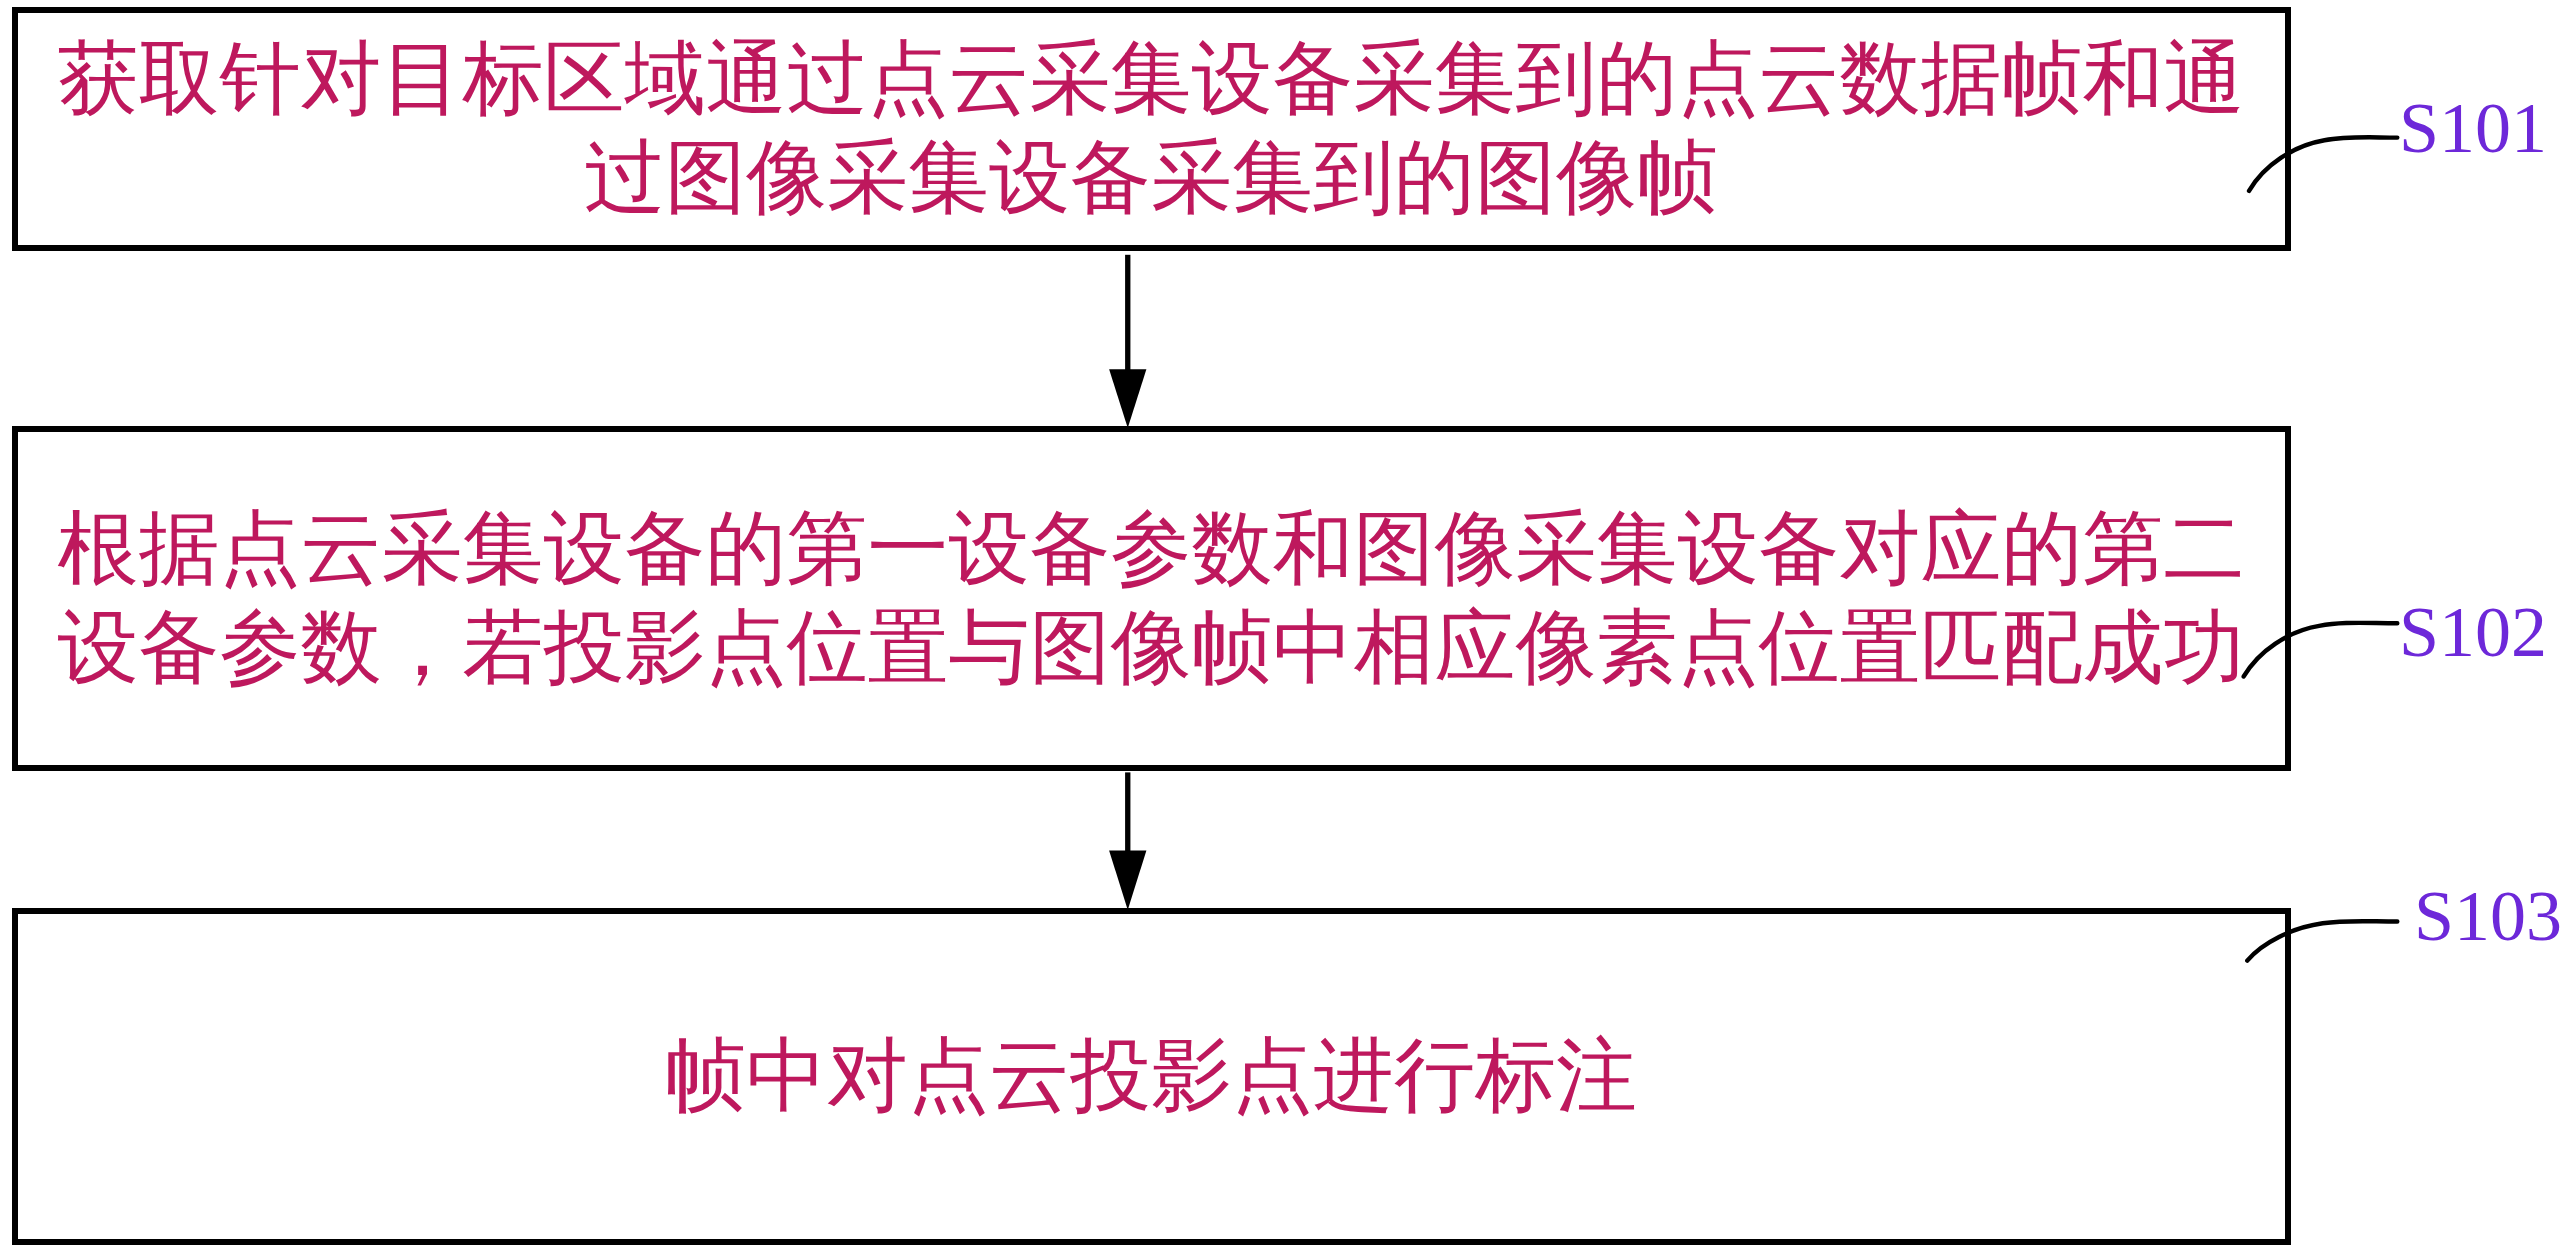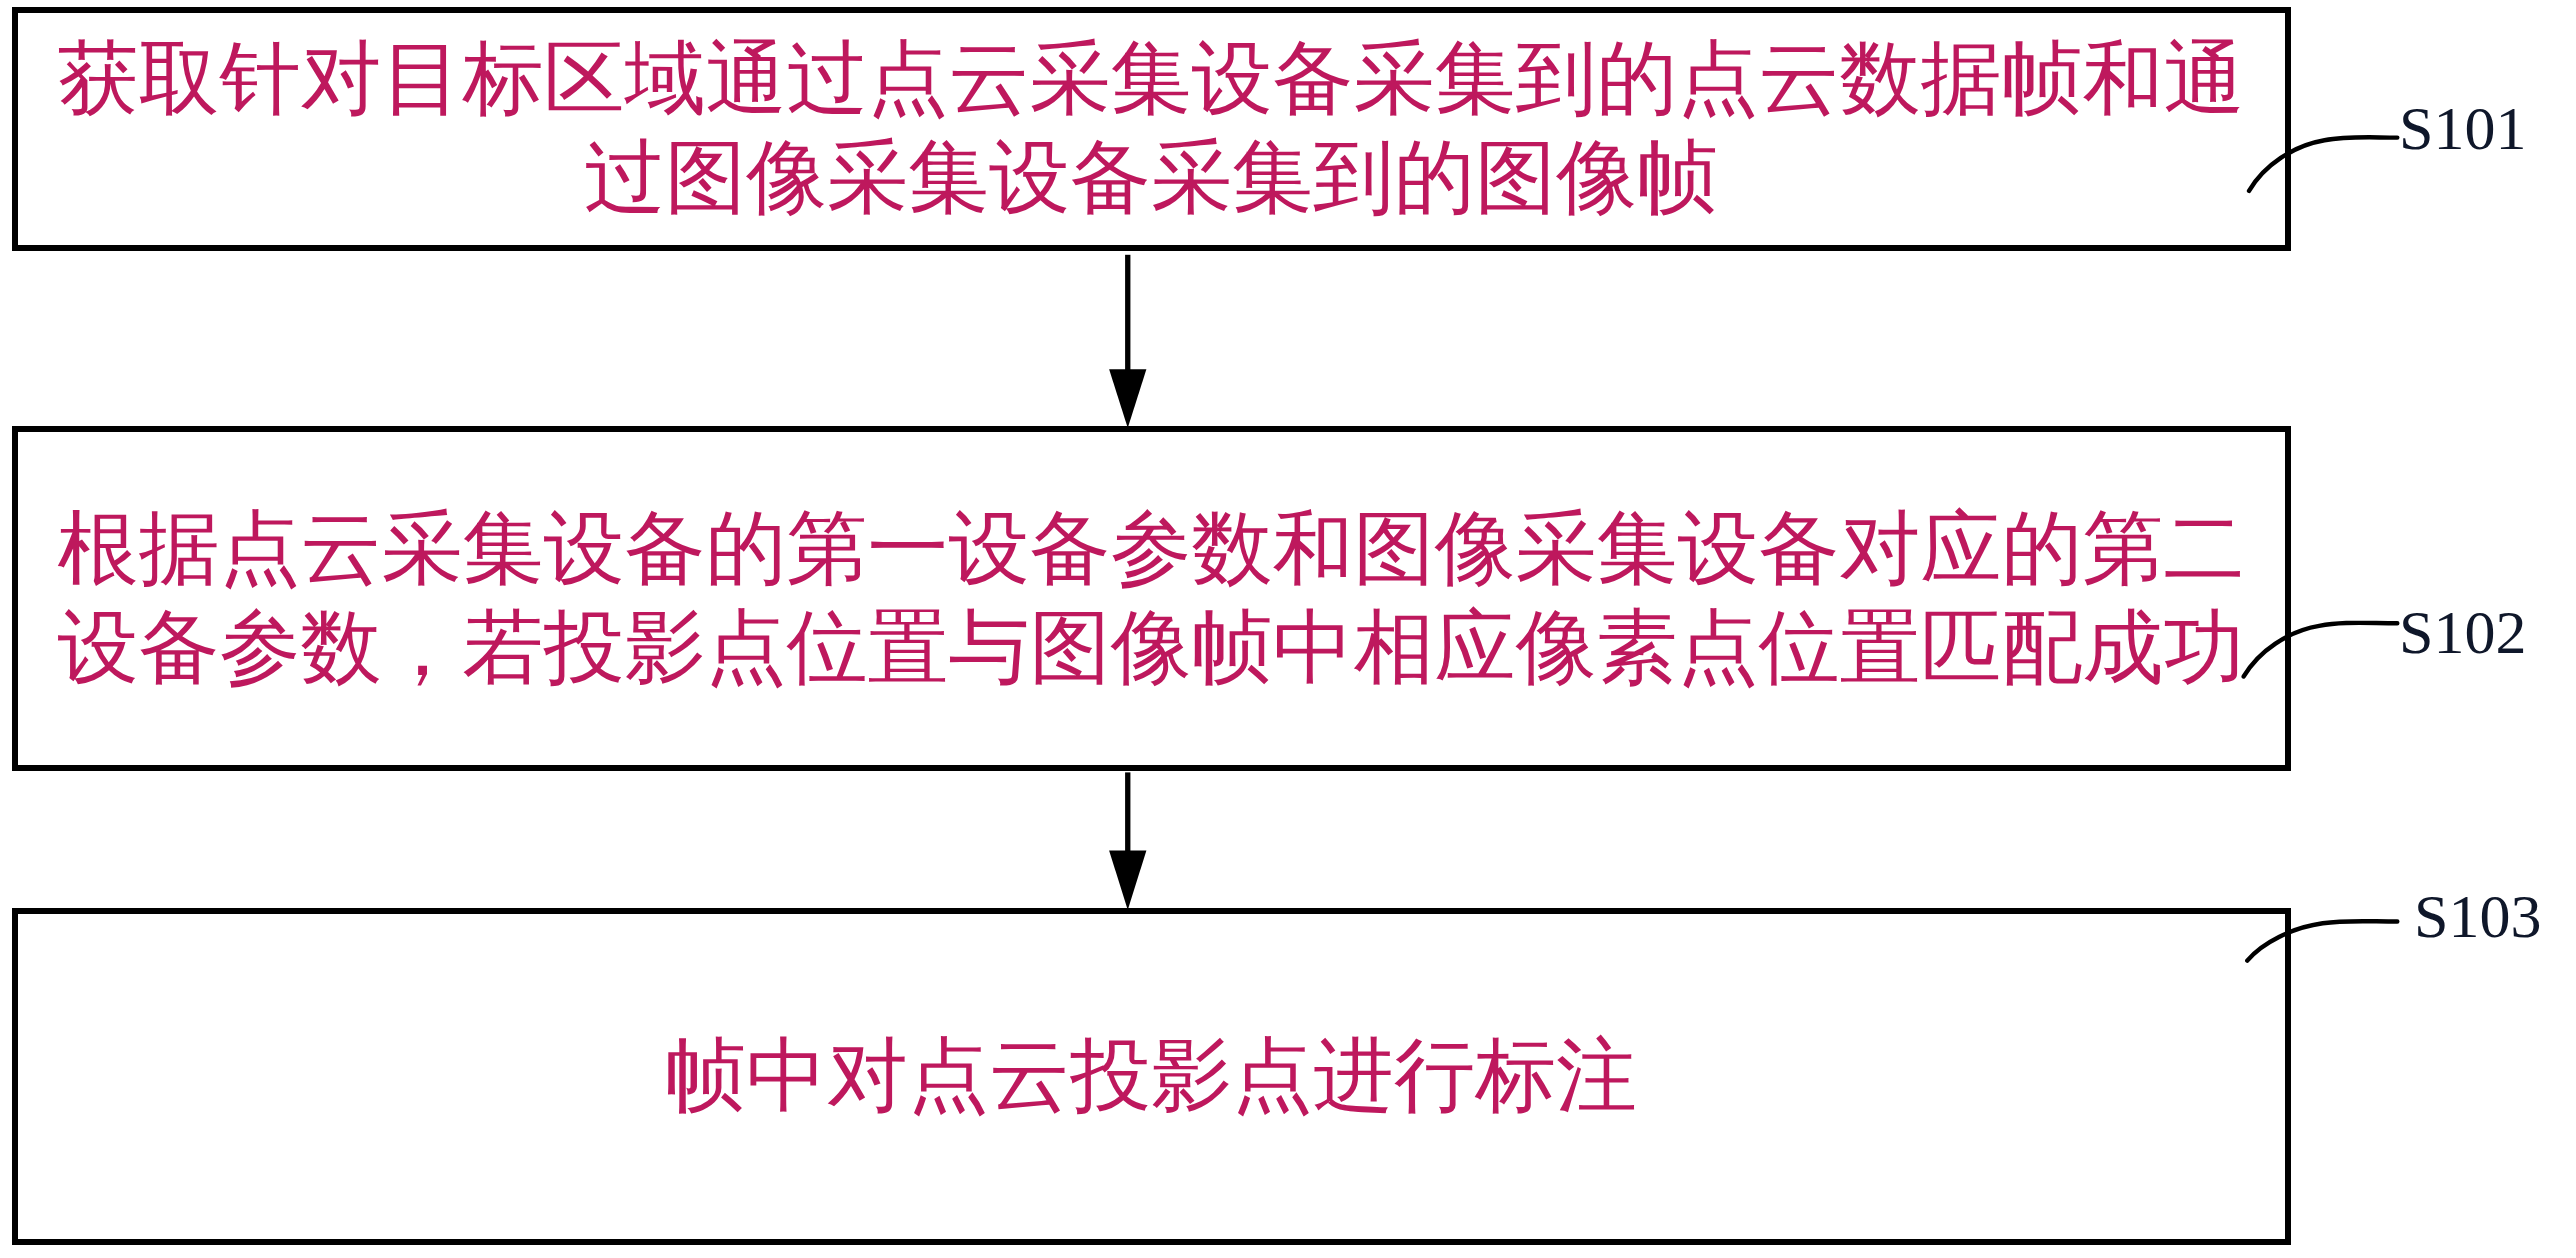--- a/index.html
+++ b/index.html
@@ -35,23 +35,23 @@
     white-space: nowrap;
     color: #be185d;
     letter-spacing: 0;
   }
   #box-s101 { top: 7px;    height: 244px; }
   #box-s102 { top: 426px;  height: 345px; }
   #box-s103 { top: 908px; height: 337px; }
 
   .step-label {
     position: absolute;
-    font-size: 62px;
+    font-size: 72px;
     line-height: 85px;
-    color: #0f172a;
+    color: #6d28d9;
     white-space: nowrap;
     z-index: 3;
   }
   #label-s101 { left: 2399px; top: 86px;  }
   #label-s102 { left: 2399px; top: 581px; margin-top: 9px; }
   #label-s103 { left: 2401px; top: 874px; margin-left: 13px; }
 
   .overlay-svg {
     position: absolute;
     left: 0;

